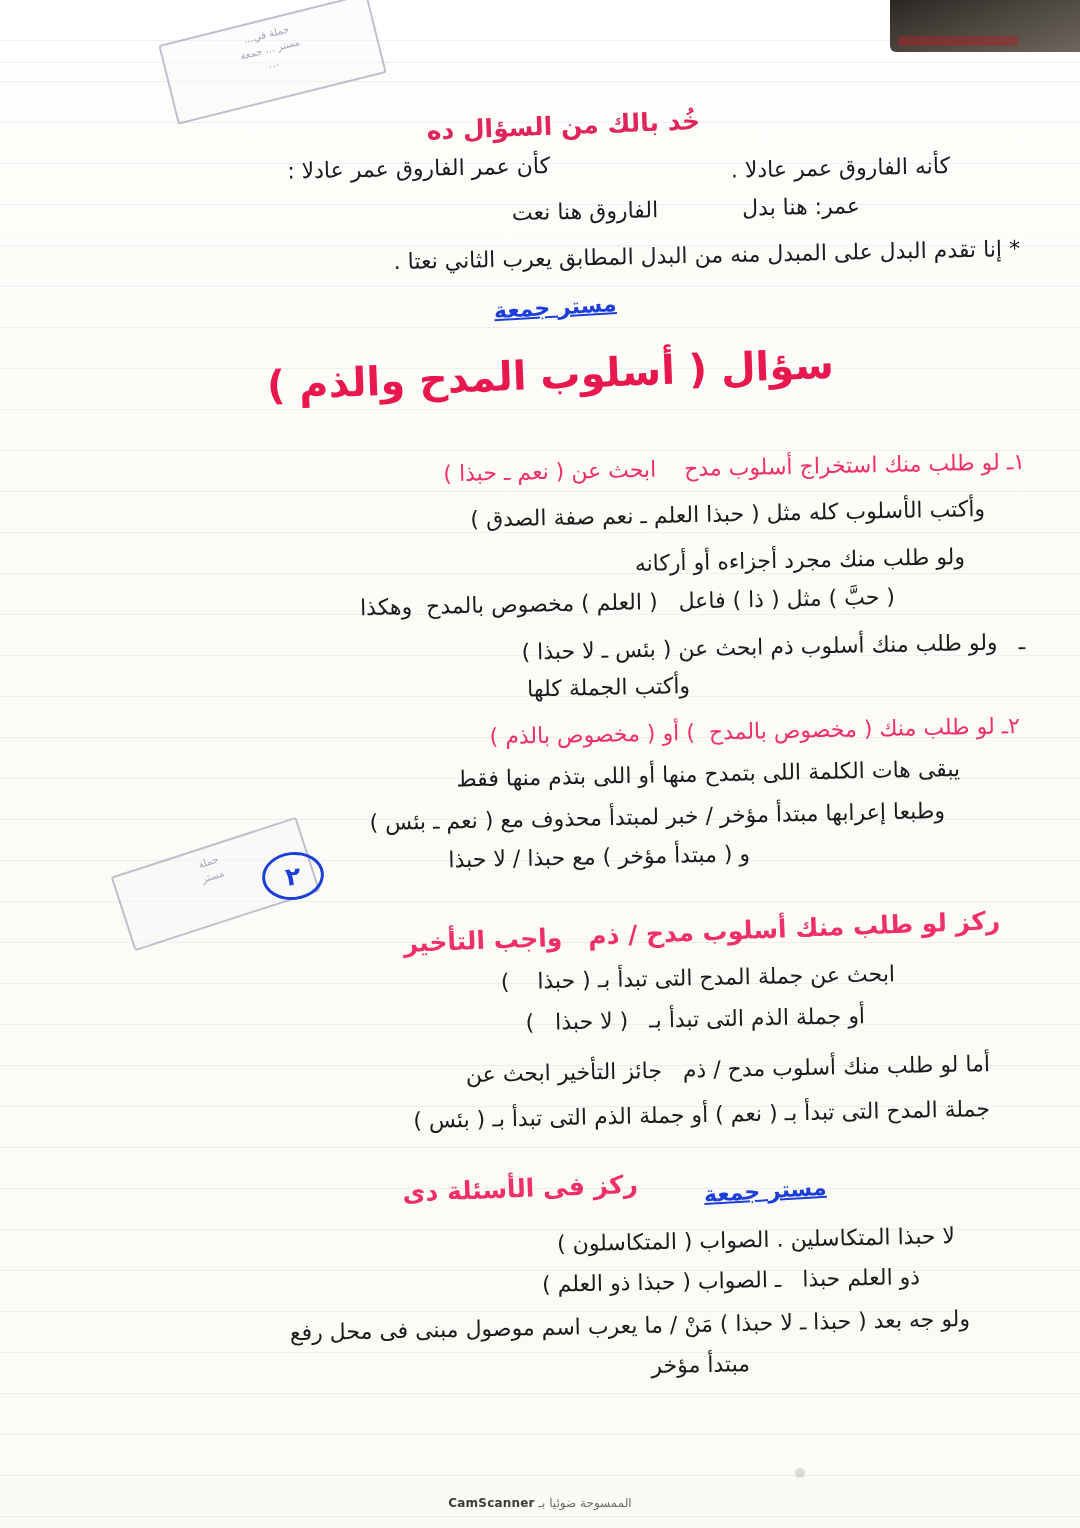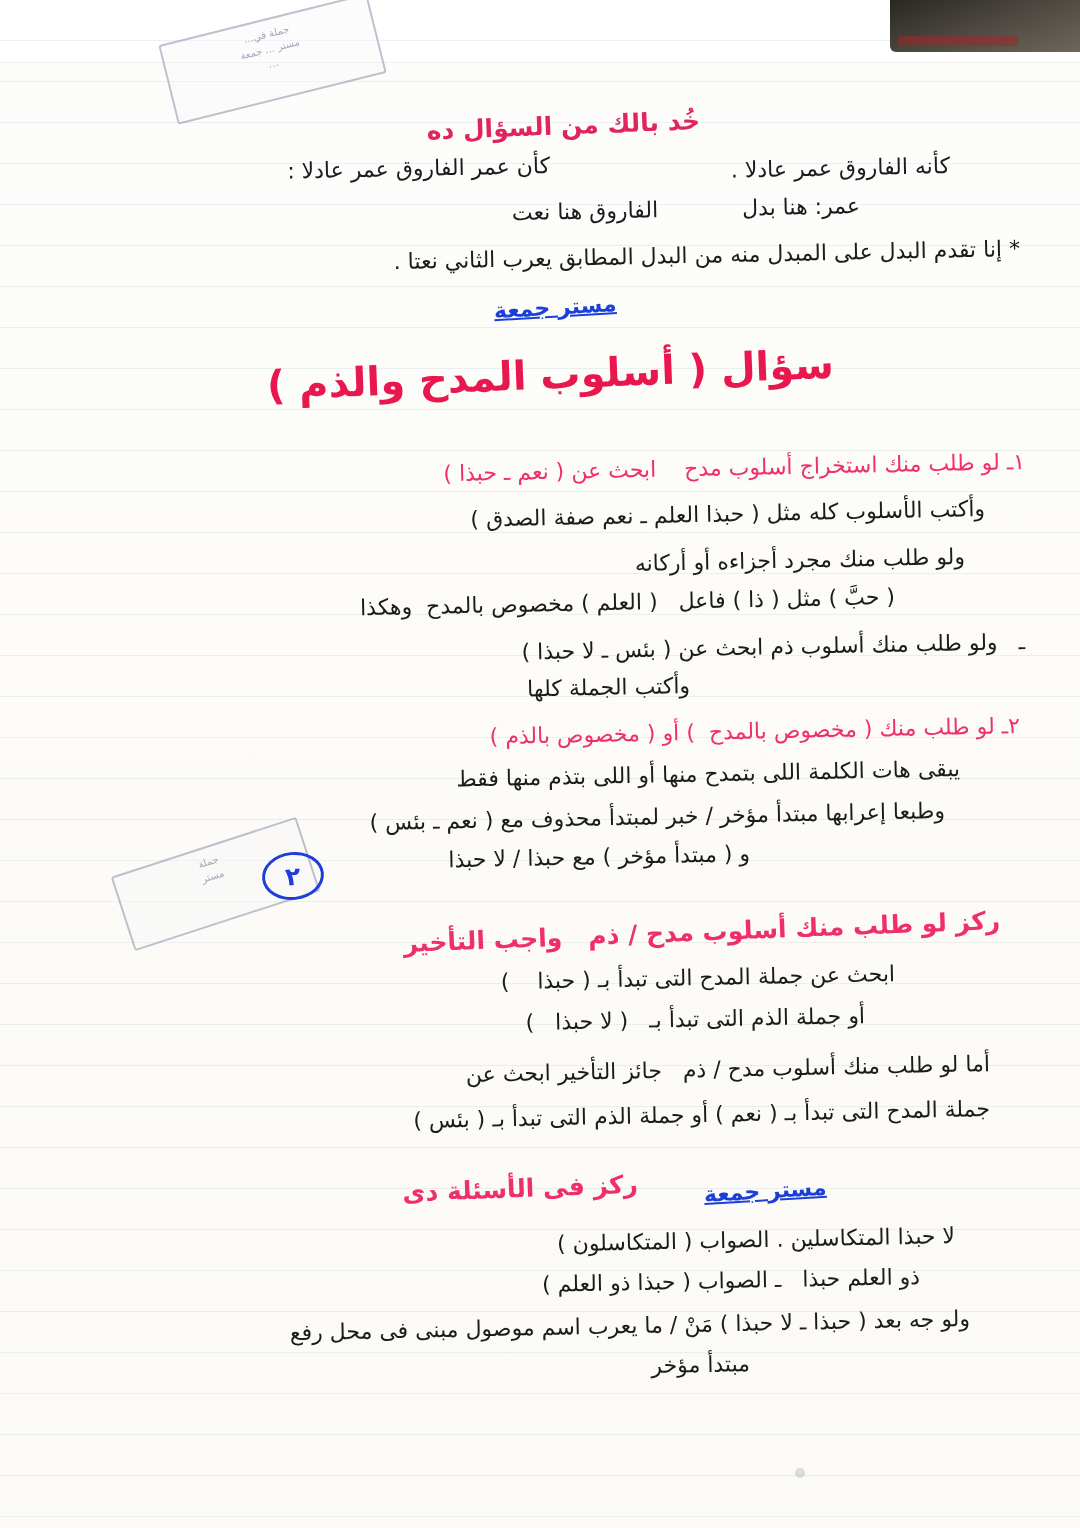--- a/index.html
+++ b/index.html
@@ -200,13 +200,17 @@
   <div class="line handwriting ink-pink big-red i-slant" style="top:1165px; right:350px; width:420px; text-align:center;">ركز فى الأسئلة دى</div>
   <div class="line handwriting subtitle-blue i-slant-l" style="top:1172px; right:225px; width:180px; text-align:center;">مستر جمعة</div>
 
   <div class="line handwriting ink-black mid i-slant-s" style="top:1222px; right:125px; width:800px; text-align:right;">لا حبذا المتكاسلين . الصواب ( المتكاسلون )</div>
   <div class="line handwriting ink-black mid i-slant-s" style="top:1263px; right:160px; width:770px; text-align:right;">ذو العلم حبذا   ـ الصواب ( حبذا ذو العلم )</div>
   <div class="line handwriting ink-black mid i-slant-s" style="top:1305px; right:110px; width:860px; text-align:right;">ولو جه بعد ( حبذا ـ لا حبذا ) مَنْ / ما يعرب اسم موصول مبنى فى محل رفع</div>
   <div class="line handwriting ink-black mid i-slant-s" style="top:1350px; right:330px; width:300px; text-align:right;">مبتدأ مؤخر</div>
 
   <div class="smudge" style="top:1468px; left:795px;"></div>
 
+  <div class="footer">
+    <span>الممسوحة ضوئيا بـ</span>
+    <span class="cs">CamScanner</span>
+  </div>
 </div>
 
 </body></html>

